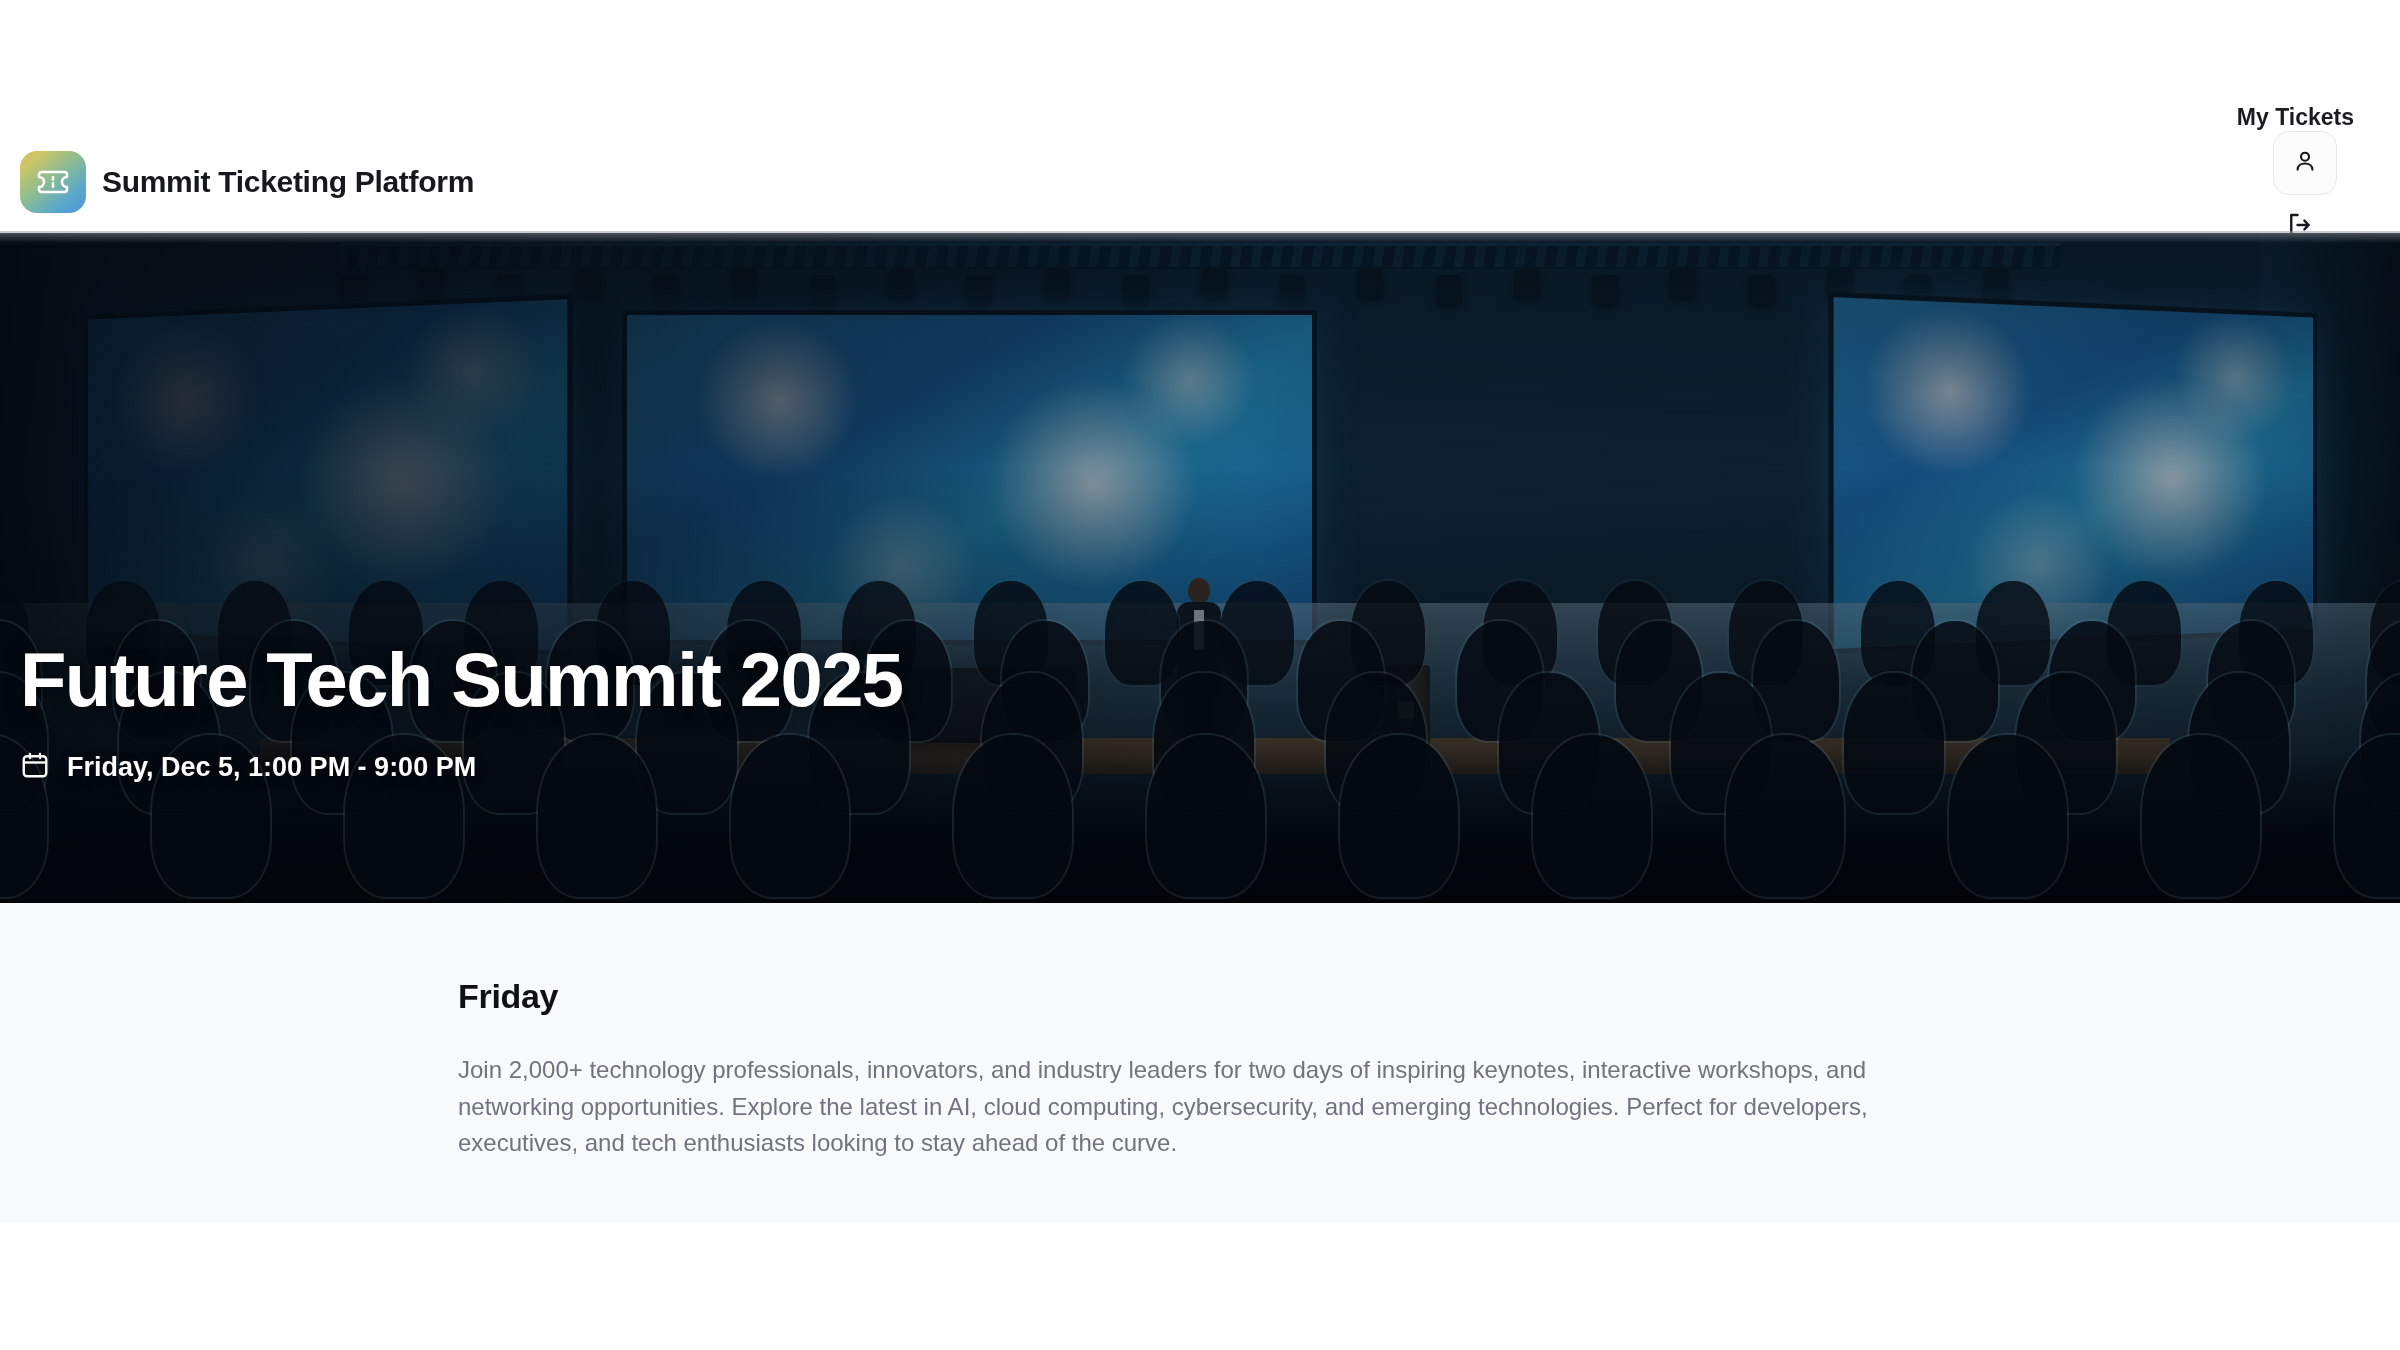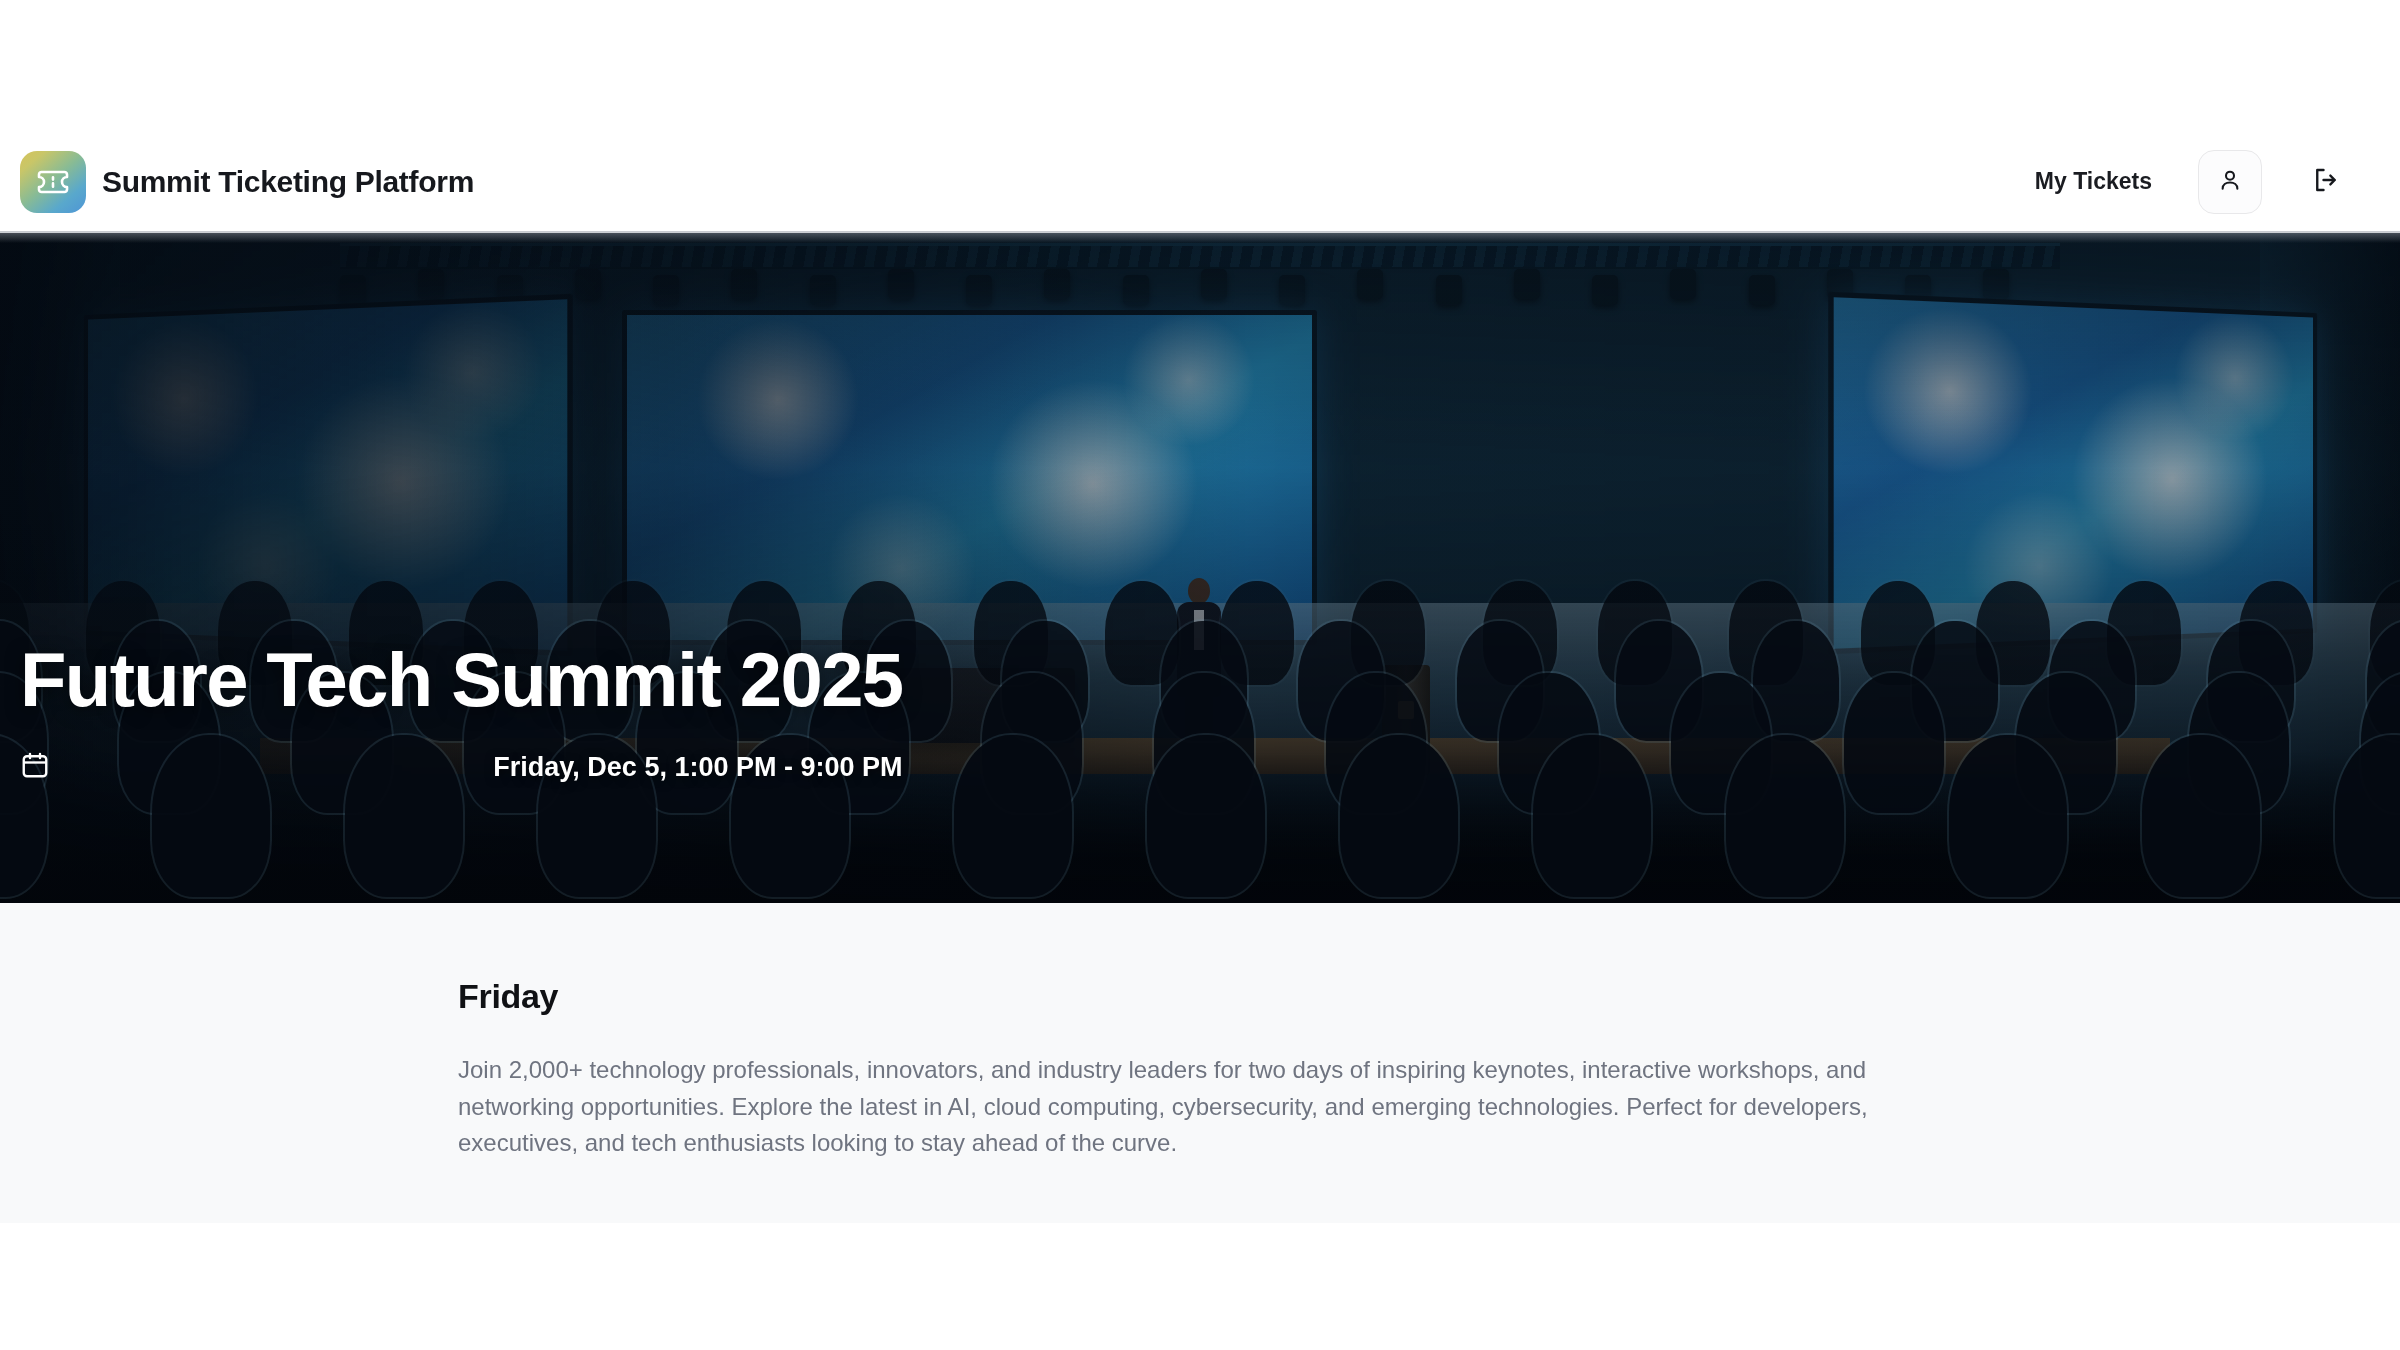--- a/index.html
+++ b/index.html
@@ -34,21 +34,21 @@
     width:66px; height:62px; border-radius:17px;
     background:linear-gradient(140deg,#d6c35c 0%, #c9c668 18%, #88bb95 48%, #59a8cc 75%, #4e95d6 100%);
     display:flex; align-items:center; justify-content:center;
     flex:0 0 auto;
   }
   .brand-title {
     font-size:30px; font-weight:bold; color:#16181d; letter-spacing:-0.3px;
     white-space:nowrap;
   }
   .header-right {
-    margin-left:auto; display:flex; align-items:center; gap:0;
+    margin-left:auto; display:flex; align-items:center; gap:0;flex-direction:column;
   }
   .nav-link {
     font-size:23px; font-weight:bold; color:#1a1c21;
     padding:0 26px; white-space:nowrap; cursor:pointer;
   }
   .icon-btn-outline {
     width:64px; height:64px; border:1px solid #e8e8ea; border-radius:16px;
     background:#fcfcfd;
     display:flex; align-items:center; justify-content:center;
     margin-left:20px; cursor:pointer;
@@ -164,21 +164,21 @@
   }
 
   .hero-content{
     position:absolute; left:20px; bottom:103px; z-index:3;
   }
   .hero-title{
     font-size:76px; font-weight:bold; color:#ffffff; letter-spacing:-1.6px;
     line-height:1.05; text-shadow:0 3px 18px rgba(0,0,0,.55);
     margin-bottom:30px;
   }
-  .meta-row{ display:flex; align-items:center; gap:17px; margin-bottom:16px;justify-content:space-between; }
+  .meta-row{ display:flex; align-items:center; gap:17px; margin-bottom:16px; }
   .meta-text{
     font-size:27px; font-weight:bold; color:#ffffff;
     text-shadow:0 2px 10px rgba(0,0,0,.6);
   }
   .meta-sub{
     font-size:22px; color:#e2e5ea; margin-left:47px; margin-top:-6px;
     text-shadow:0 2px 10px rgba(0,0,0,.6);
   }
 
   

